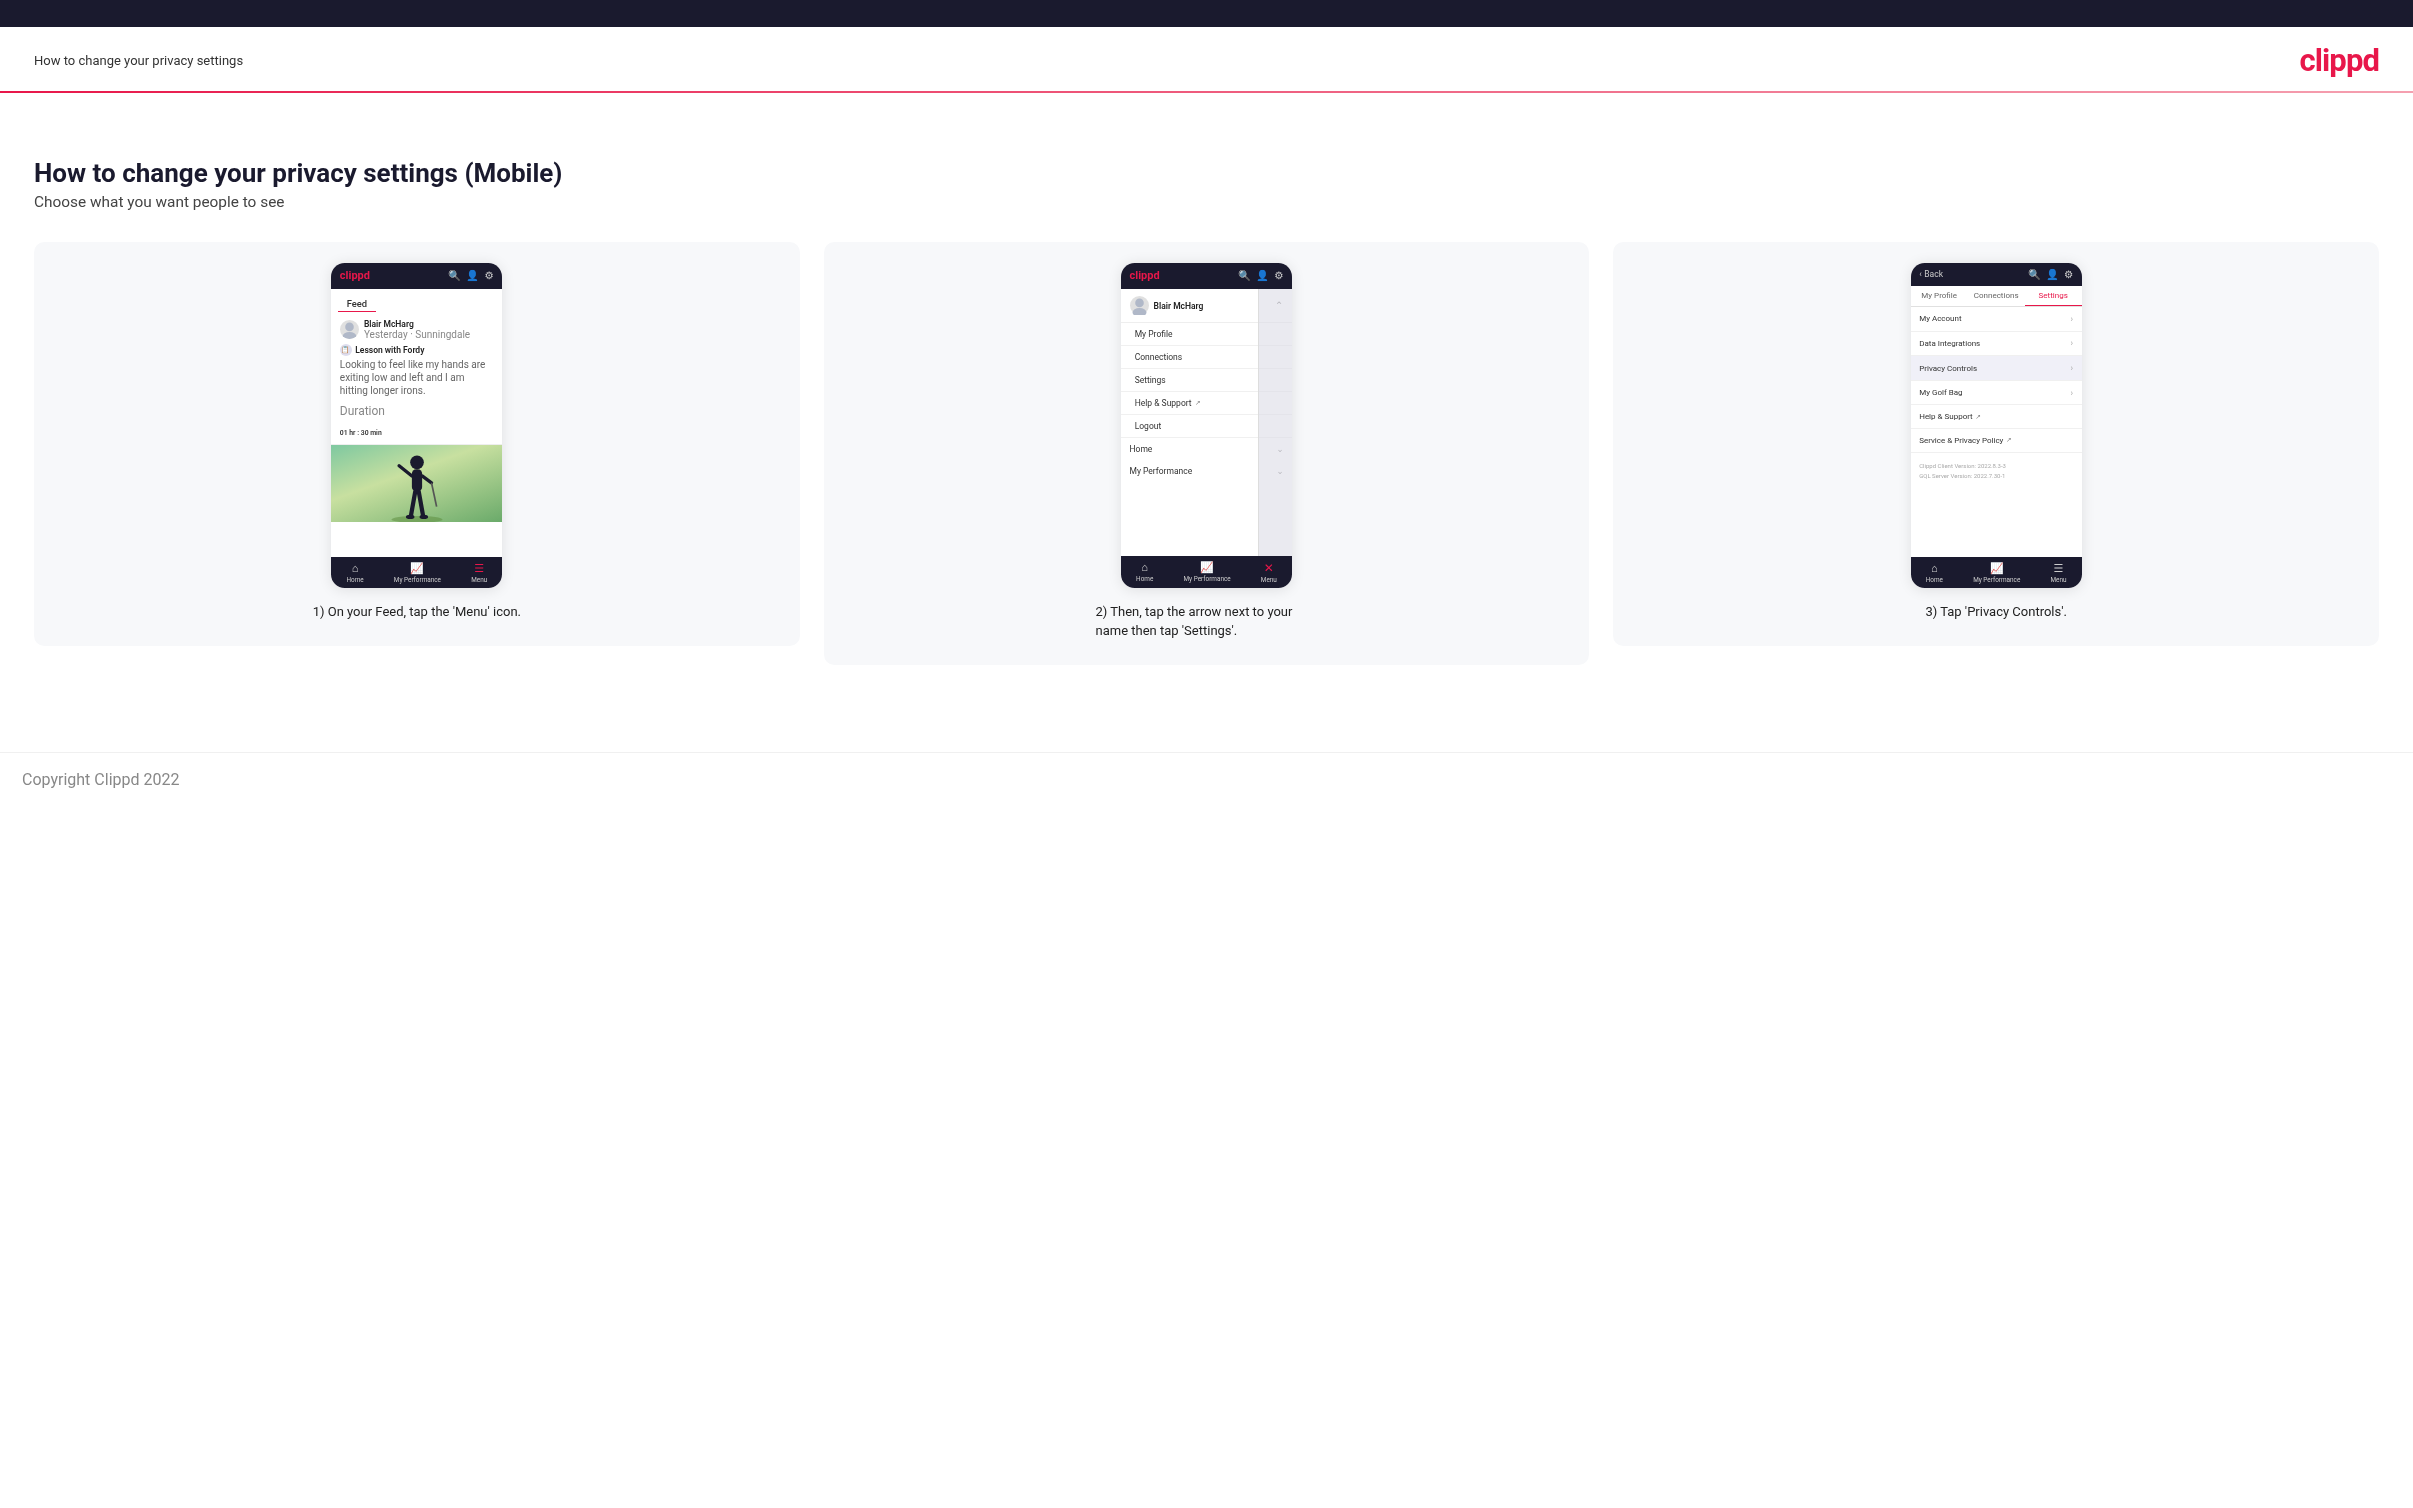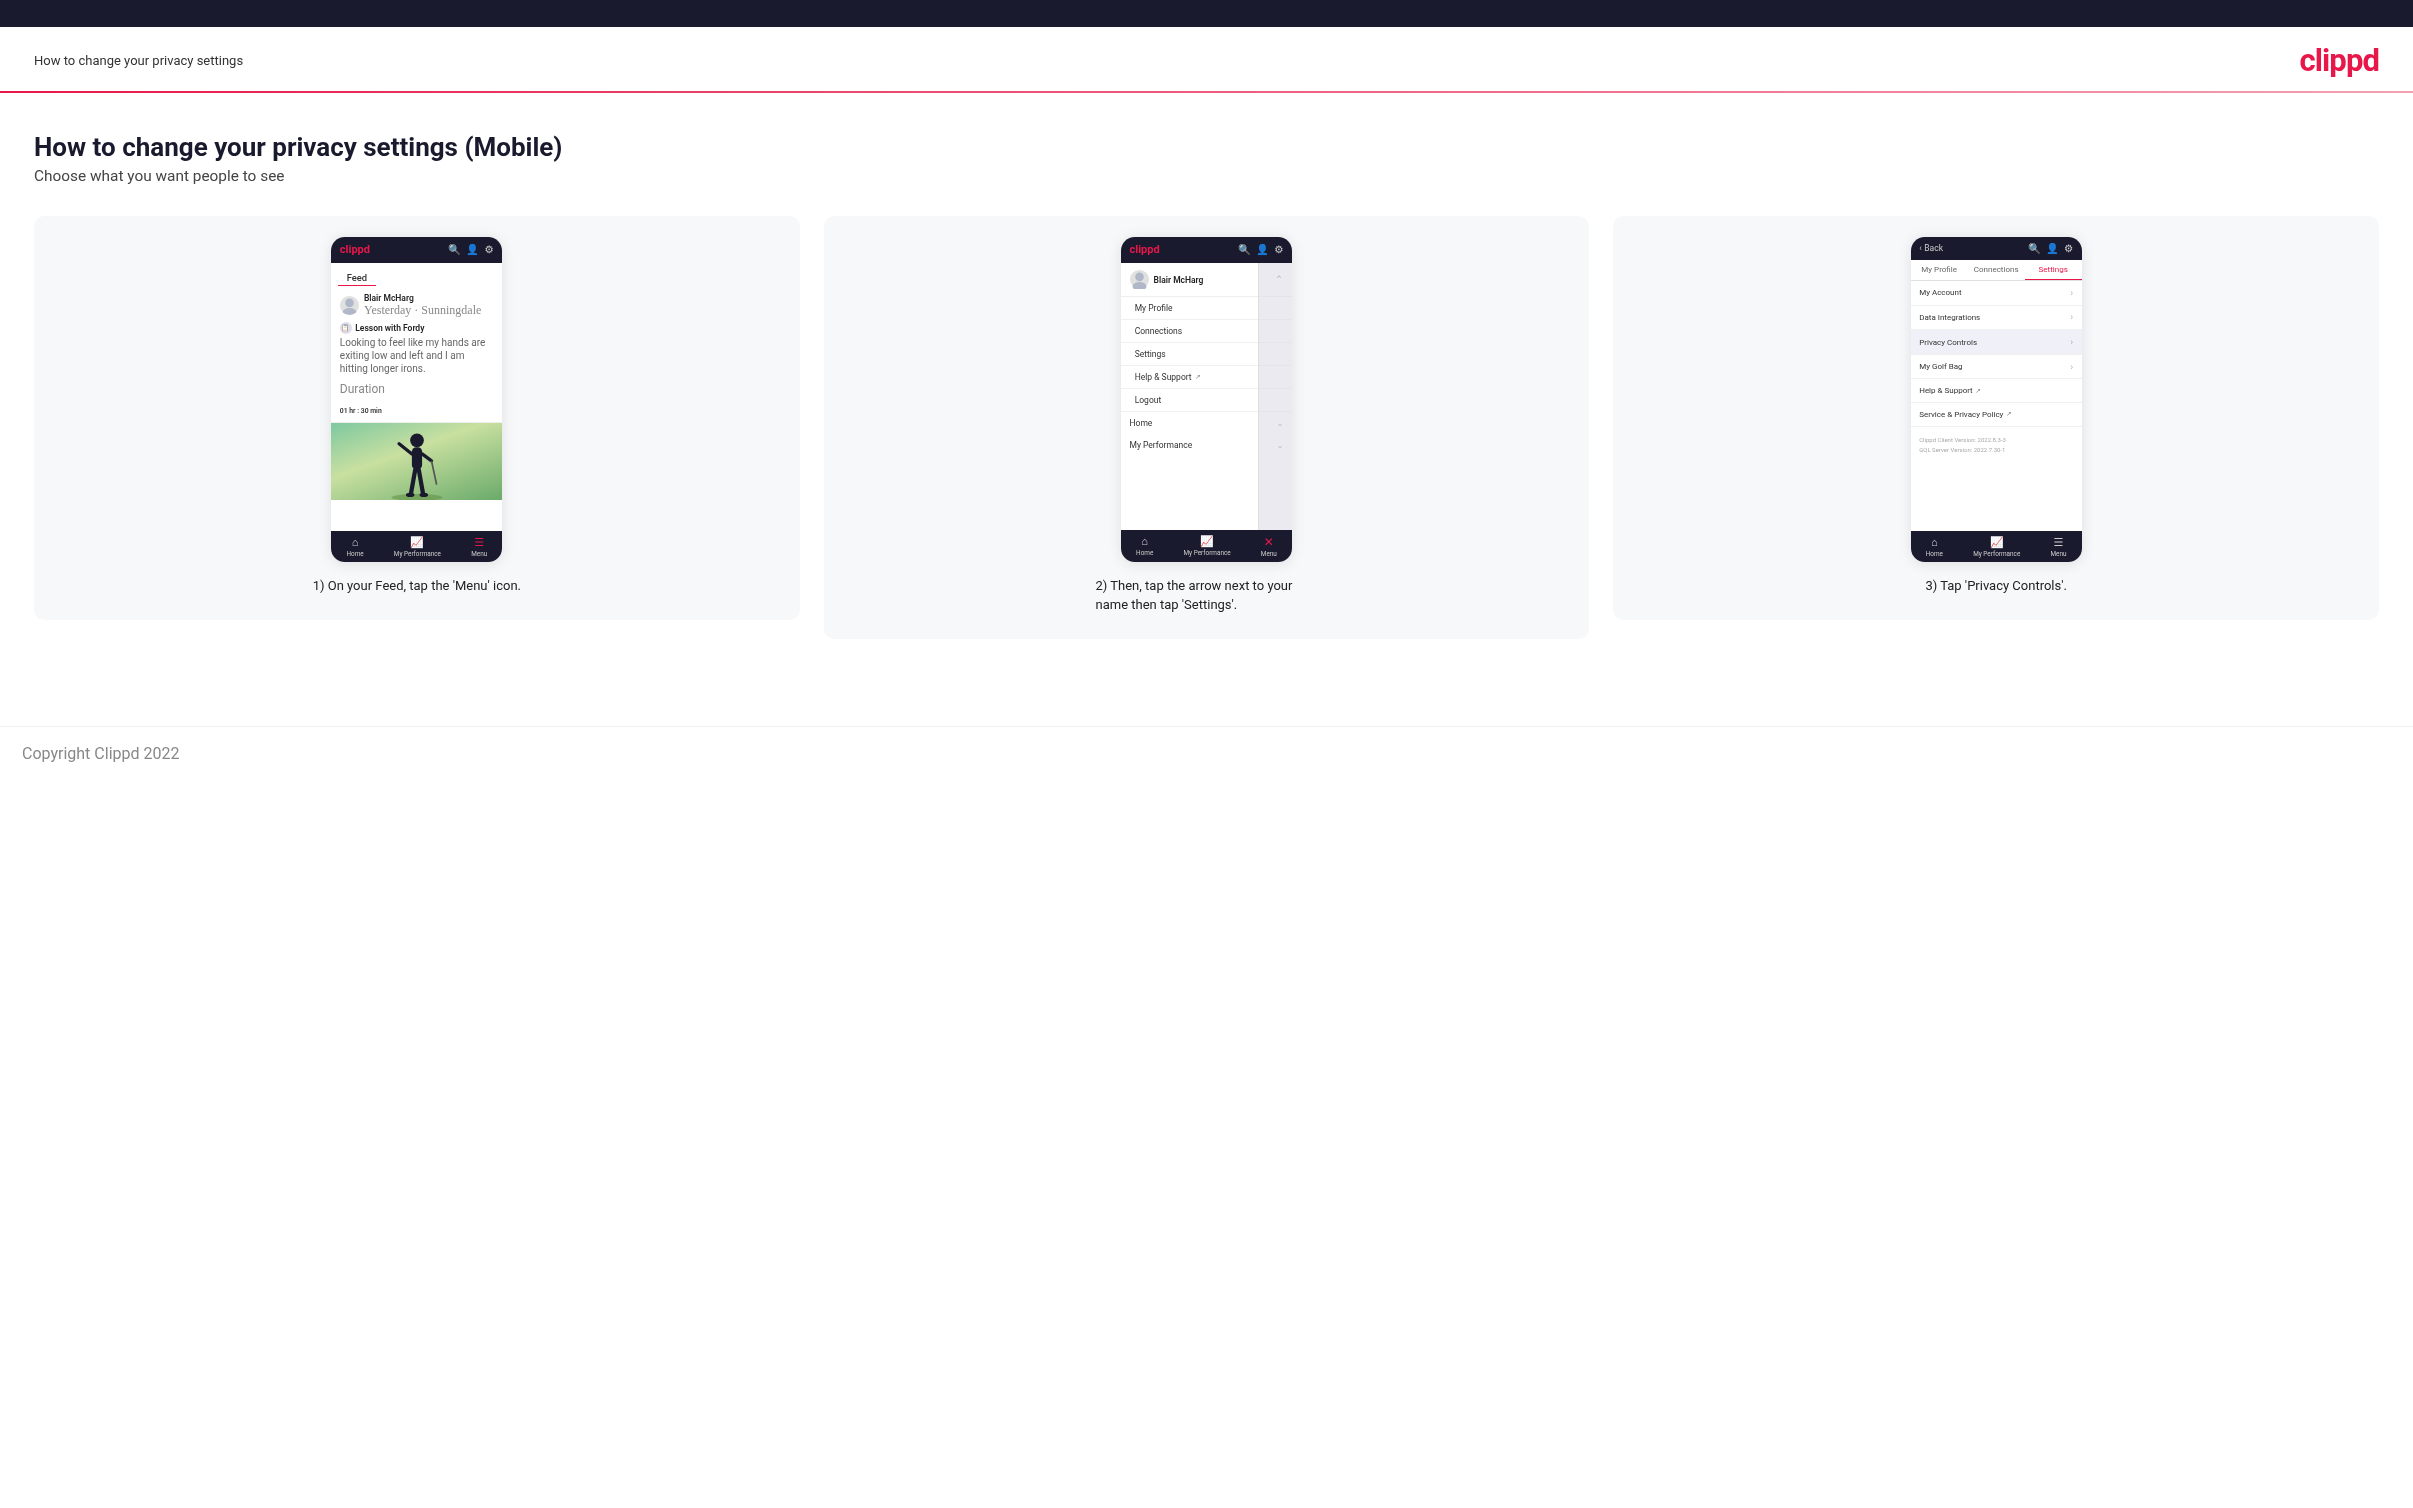--- a/index.html
+++ b/index.html
@@ -28,21 +28,21 @@
       font-weight: 700;
       color: #e8174a;
       letter-spacing: -0.9px;
     }
     .divider {
       height: 1.7px;
       background: linear-gradient(to right, #e8174a, #f5a0b0);
       margin: 0 0 0 0;
     }
     .main {
-      padding: 39px 34px 34px 34px;
+      padding: 65px 34px 34px 34px;
     }
     .page-heading {
       font-size: 26px;
       font-weight: 700;
       color: #1a1a2e;
       margin-bottom: 5.1px;
     }
     .page-subheading {
       font-size: 15.4px;
       color: #444;
@@ -128,23 +128,22 @@
       font-size: 7.7px;
       color: #888;
       overflow: hidden;
     }
     .feed-user-info .name {
       font-size: 8.5px;
       font-weight: 600;
       color: #222;
     }
     .feed-user-info .sub {
-      font-size: 12px;
-      color: #888;
-      font-family: Liberation Serif, serif;
+      font-size: 10px;
+      color: #888;
     }
     .feed-lesson-title {
       display: flex;
       align-items: center;
       gap: 3.4px;
       font-size: 8.5px;
       font-weight: 600;
       color: #222;
       margin-bottom: 2.6px;
     }

